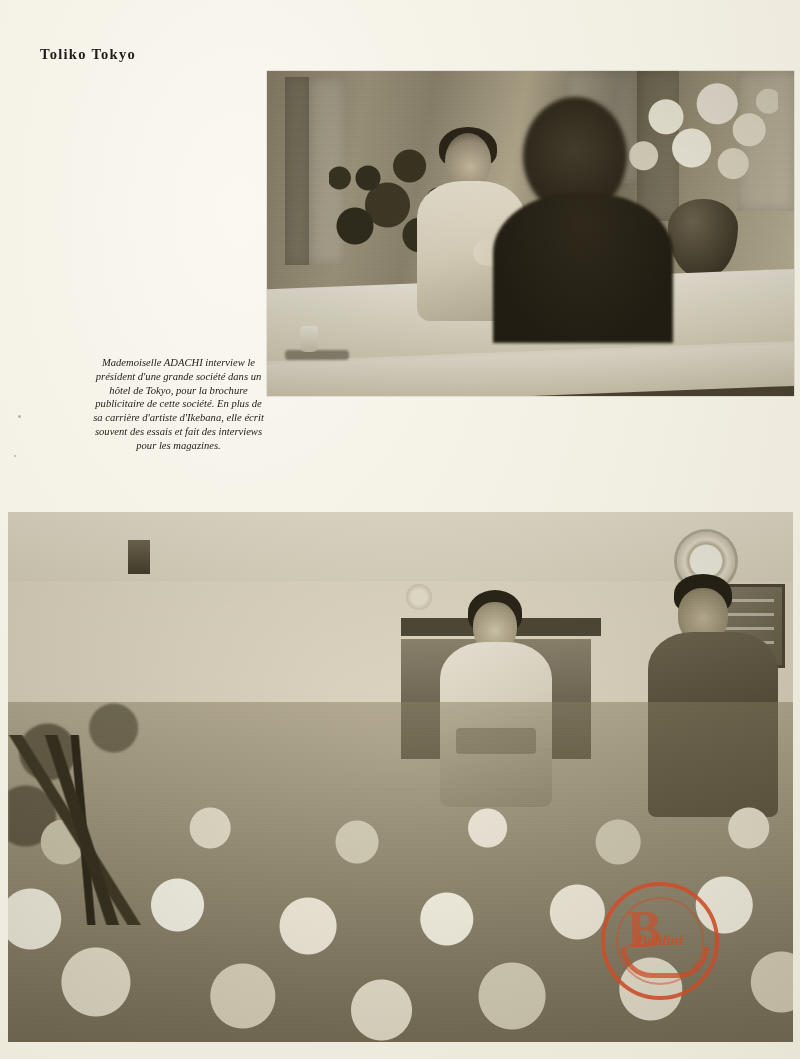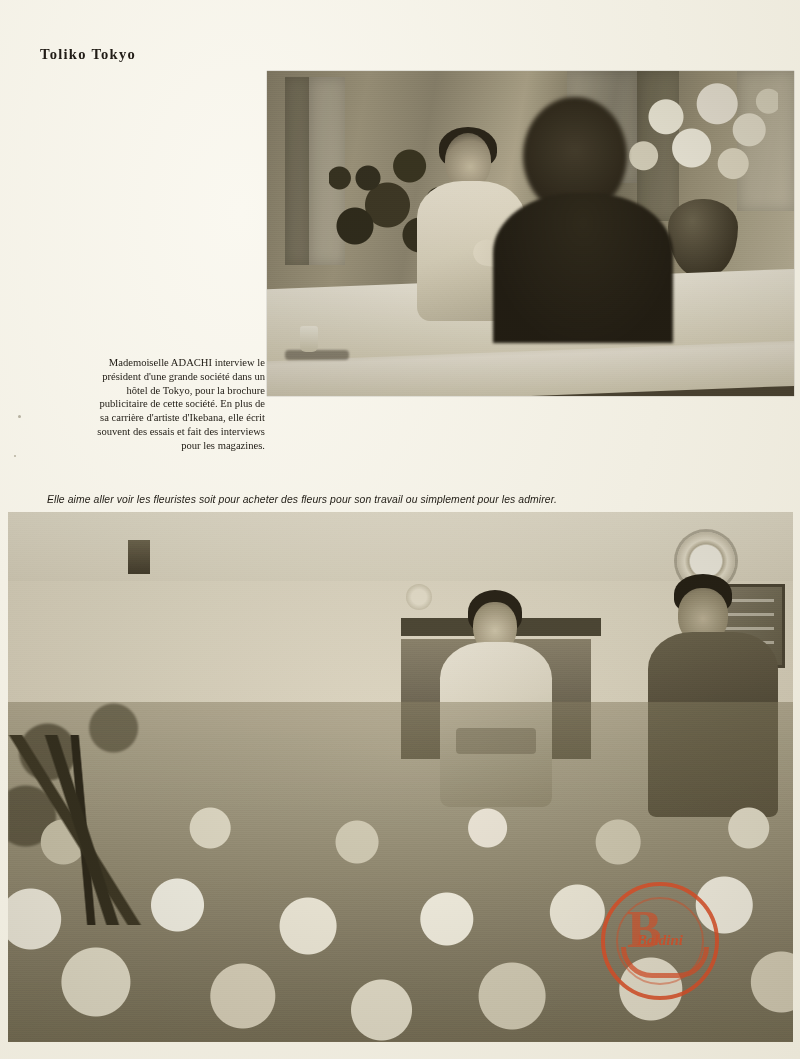--- a/index.html
+++ b/index.html
@@ -186,22 +186,23 @@
     pointer-events: none;
     background: radial-gradient(ellipse at 50% 45%, rgba(120,105,60,0.06) 0%, rgba(60,50,24,0.22) 100%);
   }
 
   
   .caption-top {
     position: absolute;
     left: 92px;
     top: 356px;
     width: 173px;
-    text-align: right;
+    text-align: center;
     font-family: "Liberation Serif", serif;
+    font-style: italic;
     font-size: 10.6px;
     line-height: 1.30;
     color: #1f1b14;
   }
 
   
   .caption-mid {
     position: absolute;
     left: 47px;
     top: 494px;
@@ -436,21 +437,20 @@
     <div class="tp-man">
       <div class="mhead"></div>
       <div class="mbody"></div>
     </div>
     <div class="photo-tone"></div>
     <div class="photo-grain"></div>
   </div>
 
   <div class="caption-top">Mademoiselle ADACHI interview le président d'une grande société dans un hôtel de Tokyo, pour la brochure publicitaire de cette société. En plus de sa carrière d'artiste d'Ikebana, elle écrit souvent des essais et fait des interviews pour les magazines.</div>
 
-  <div class="caption-mid">Elle aime aller voir les fleuristes soit pour acheter des fleurs pour son travail ou simplement pour les admirer.</div>
 
   <div class="photo-bottom">
     <div class="bp-wall"></div>
     <div class="bp-ceiling"></div>
     <div class="bp-clock"></div>
     <div class="bp-board">
       <i style="top:12px"></i>
       <i style="top:26px"></i>
       <i style="top:40px"></i>
       <i style="top:54px"></i>

